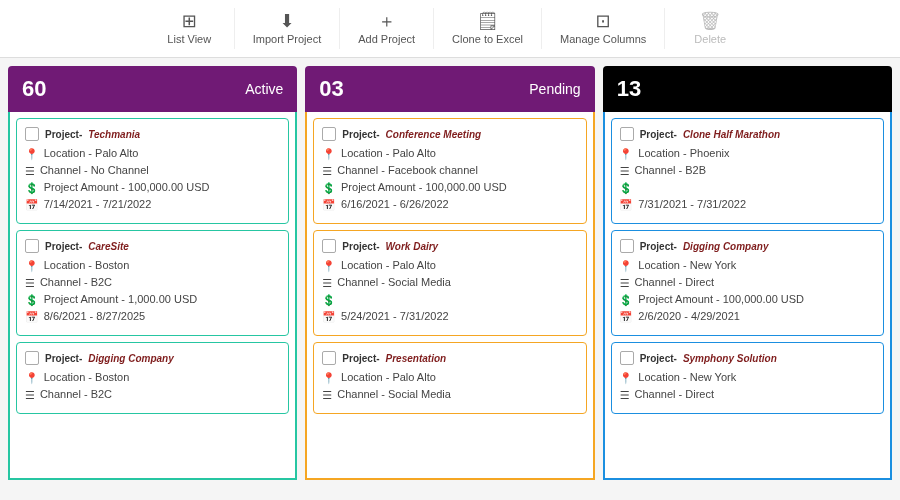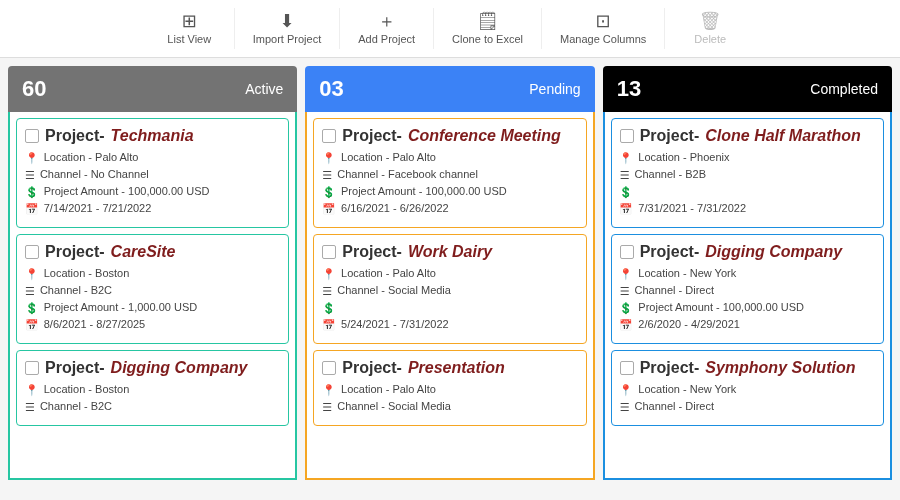--- a/index.html
+++ b/index.html
@@ -46,22 +46,22 @@
       border-radius: 4px 4px 0 0;
       color: #fff;
       font-size: 22px;
       font-weight: bold;
     }
     .col-header .status-label {
       margin-left: auto;
       font-size: 14px;
       font-weight: normal;
     }
-    .col-active { background: #737373; }
-    .col-pending { background: #3b82f6; }
+    .col-active { background: #701a75; }
+    .col-pending { background: #701a75; }
     .col-completed { background: #000000; }
 
     
     .main-content {
       display: flex;
       gap: 8px;
       padding: 0 8px 8px 8px;
       height: calc(500px - 72px - 52px);
       overflow: hidden;
     }
@@ -89,21 +89,21 @@
     }
     .col-active-border .project-card { border-color: #26c6a2; }
     .col-pending-border .project-card { border-color: #f5a623; }
     .col-completed-border .project-card { border-color: #1b8fe0; }
 
     .card-title {
       display: flex;
       align-items: center;
       gap: 6px;
       margin-bottom: 6px;
-      font-size: 16px;
+      font-size: 10px;
       font-weight: bold;
       color: #333;
     }
     .card-title .colored { color: #7f1d1d; font-style: italic; }
 
     .checkbox {
       width: 14px;
       height: 14px;
       border: 1.5px solid #aaa;
       border-radius: 2px;
@@ -154,21 +154,20 @@
 <div class="col-header col-active">
     <span>60</span>
     <span class="status-label">Active</span>
   </div>
     <div class="col-header col-pending">
     <span>03</span>
     <span class="status-label">Pending</span>
   </div>
     <div class="col-header col-completed">
     <span>13</span>
-    <span class="status-label">Completed</span>
   </div>
   </div>
 
 <div class="main-content">
 <div class="column col-active-border">
       <div class="project-card">
       <div class="card-title">
         <div class="checkbox"></div>
         <span>Project- </span>
           <span class="colored">Techmania</span>

